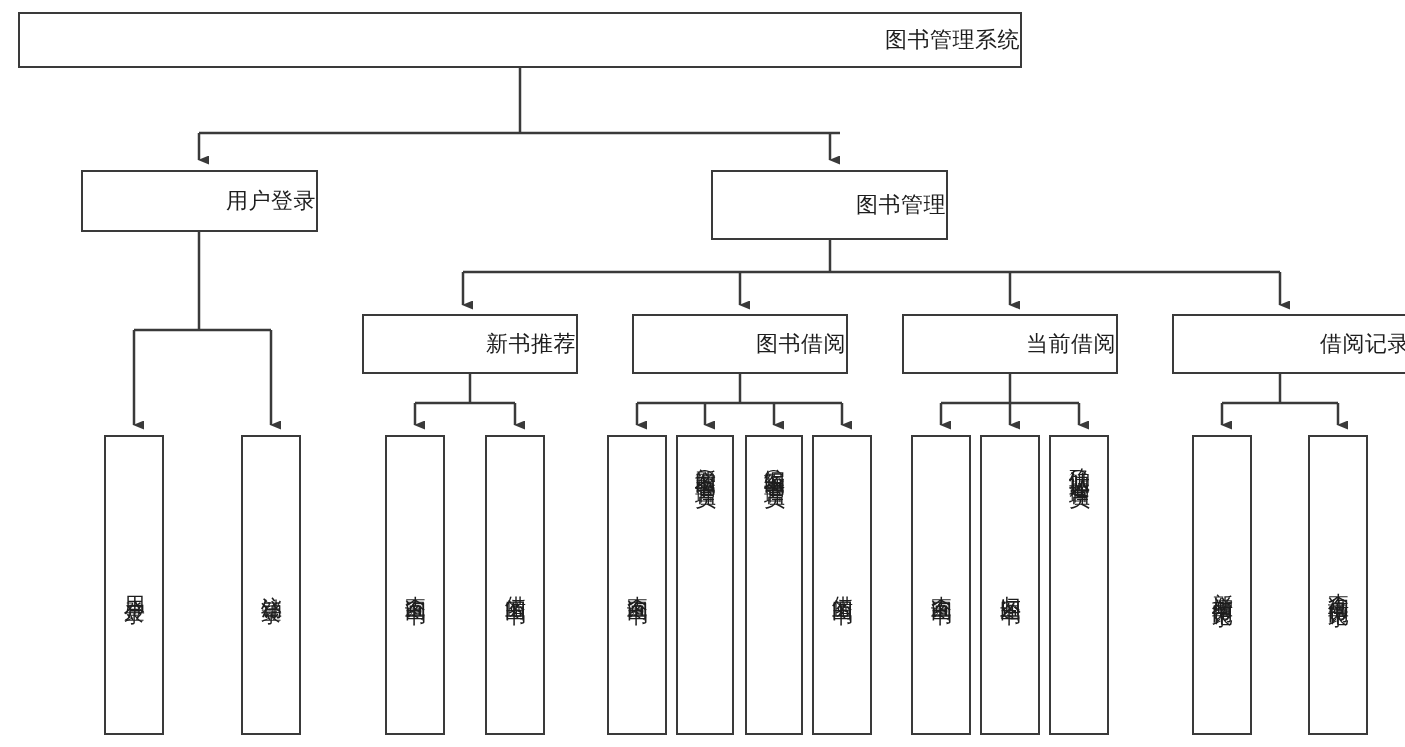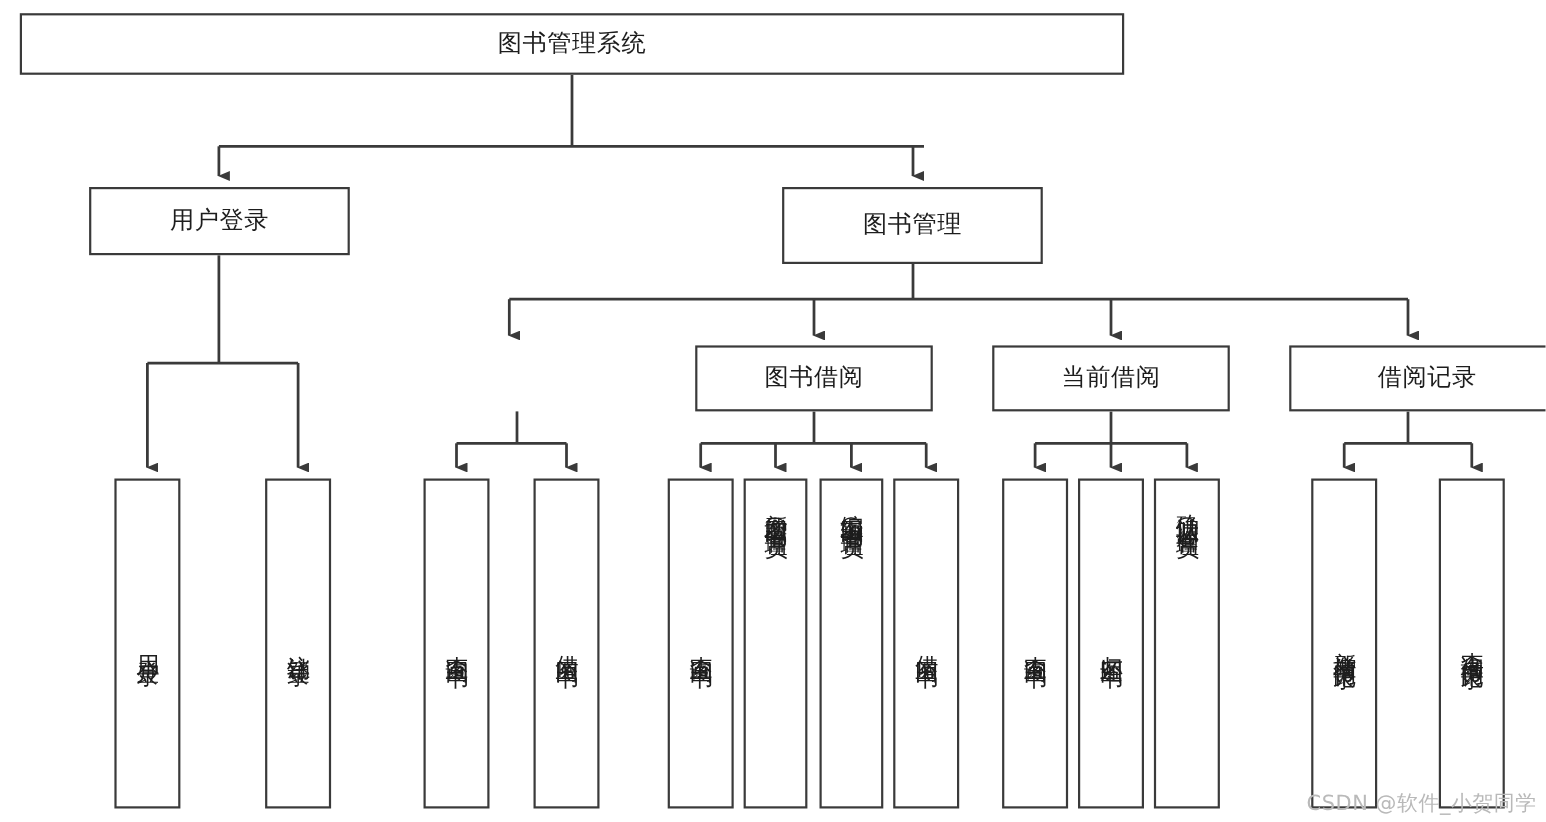--- a/index.html
+++ b/index.html
@@ -20,21 +20,21 @@
     width: 1405px;
     height: 747px;
   }
   .node-box {
     position: absolute;
     box-sizing: border-box;
     background: #ffffff;
     border: 2.5px solid #3a3a3a;
     display: flex;
     align-items: center;
-    justify-content: center;
+    justify-content: flex-end;
     overflow: hidden;
   }
   .node-label {
     color: #1d1d1d;
     font-size: 22px;
     line-height: 1.25;
     letter-spacing: 0.5px;
     white-space: nowrap;
     text-align: center;
   }
@@ -132,20 +132,23 @@
     <span class="node-label">图书管理系统</span>
   </div>
 
   <div class="node-box" style="left:81px; top:170px; width:237px; height:62px;">
     <span class="node-label">用户登录</span>
   </div>
   <div class="node-box" style="left:711px; top:170px; width:237px; height:70px;">
     <span class="node-label">图书管理</span>
   </div>
 
+  <div class="node-box" style="left:362px; top:314px; width:216px; height:60px;">
+    <span class="node-label">新书推荐</span>
+  </div>
   <div class="node-box" style="left:902px; top:314px; width:216px; height:60px;">
     <span class="node-label">当前借阅</span>
   </div>
   <div class="node-box" style="left:632px; top:314px; width:216px; height:60px;">
     <span class="node-label">图书借阅</span>
   </div>
   <div class="node-box" style="left:1172px; top:314px; width:240px; height:60px;padding-left:11px;">
     <span class="node-label">借阅记录</span>
   </div>
 
@@ -186,15 +189,14 @@
     <span class="node-label">确认归还（管理员）</span>
   </div>
 
   <div class="node-box vertical leaf-centered" style="left:1192px; top:435px; width:60px; height:300px;">
     <span class="node-label">新增借阅记录</span>
   </div>
   <div class="node-box vertical leaf-centered" style="left:1308px; top:435px; width:60px; height:300px;">
     <span class="node-label">查询借阅记录</span>
   </div>
 
-  <div class="watermark">CSDN @软件_小贺同学</div>
 
 </div>
 
 </body></html>

